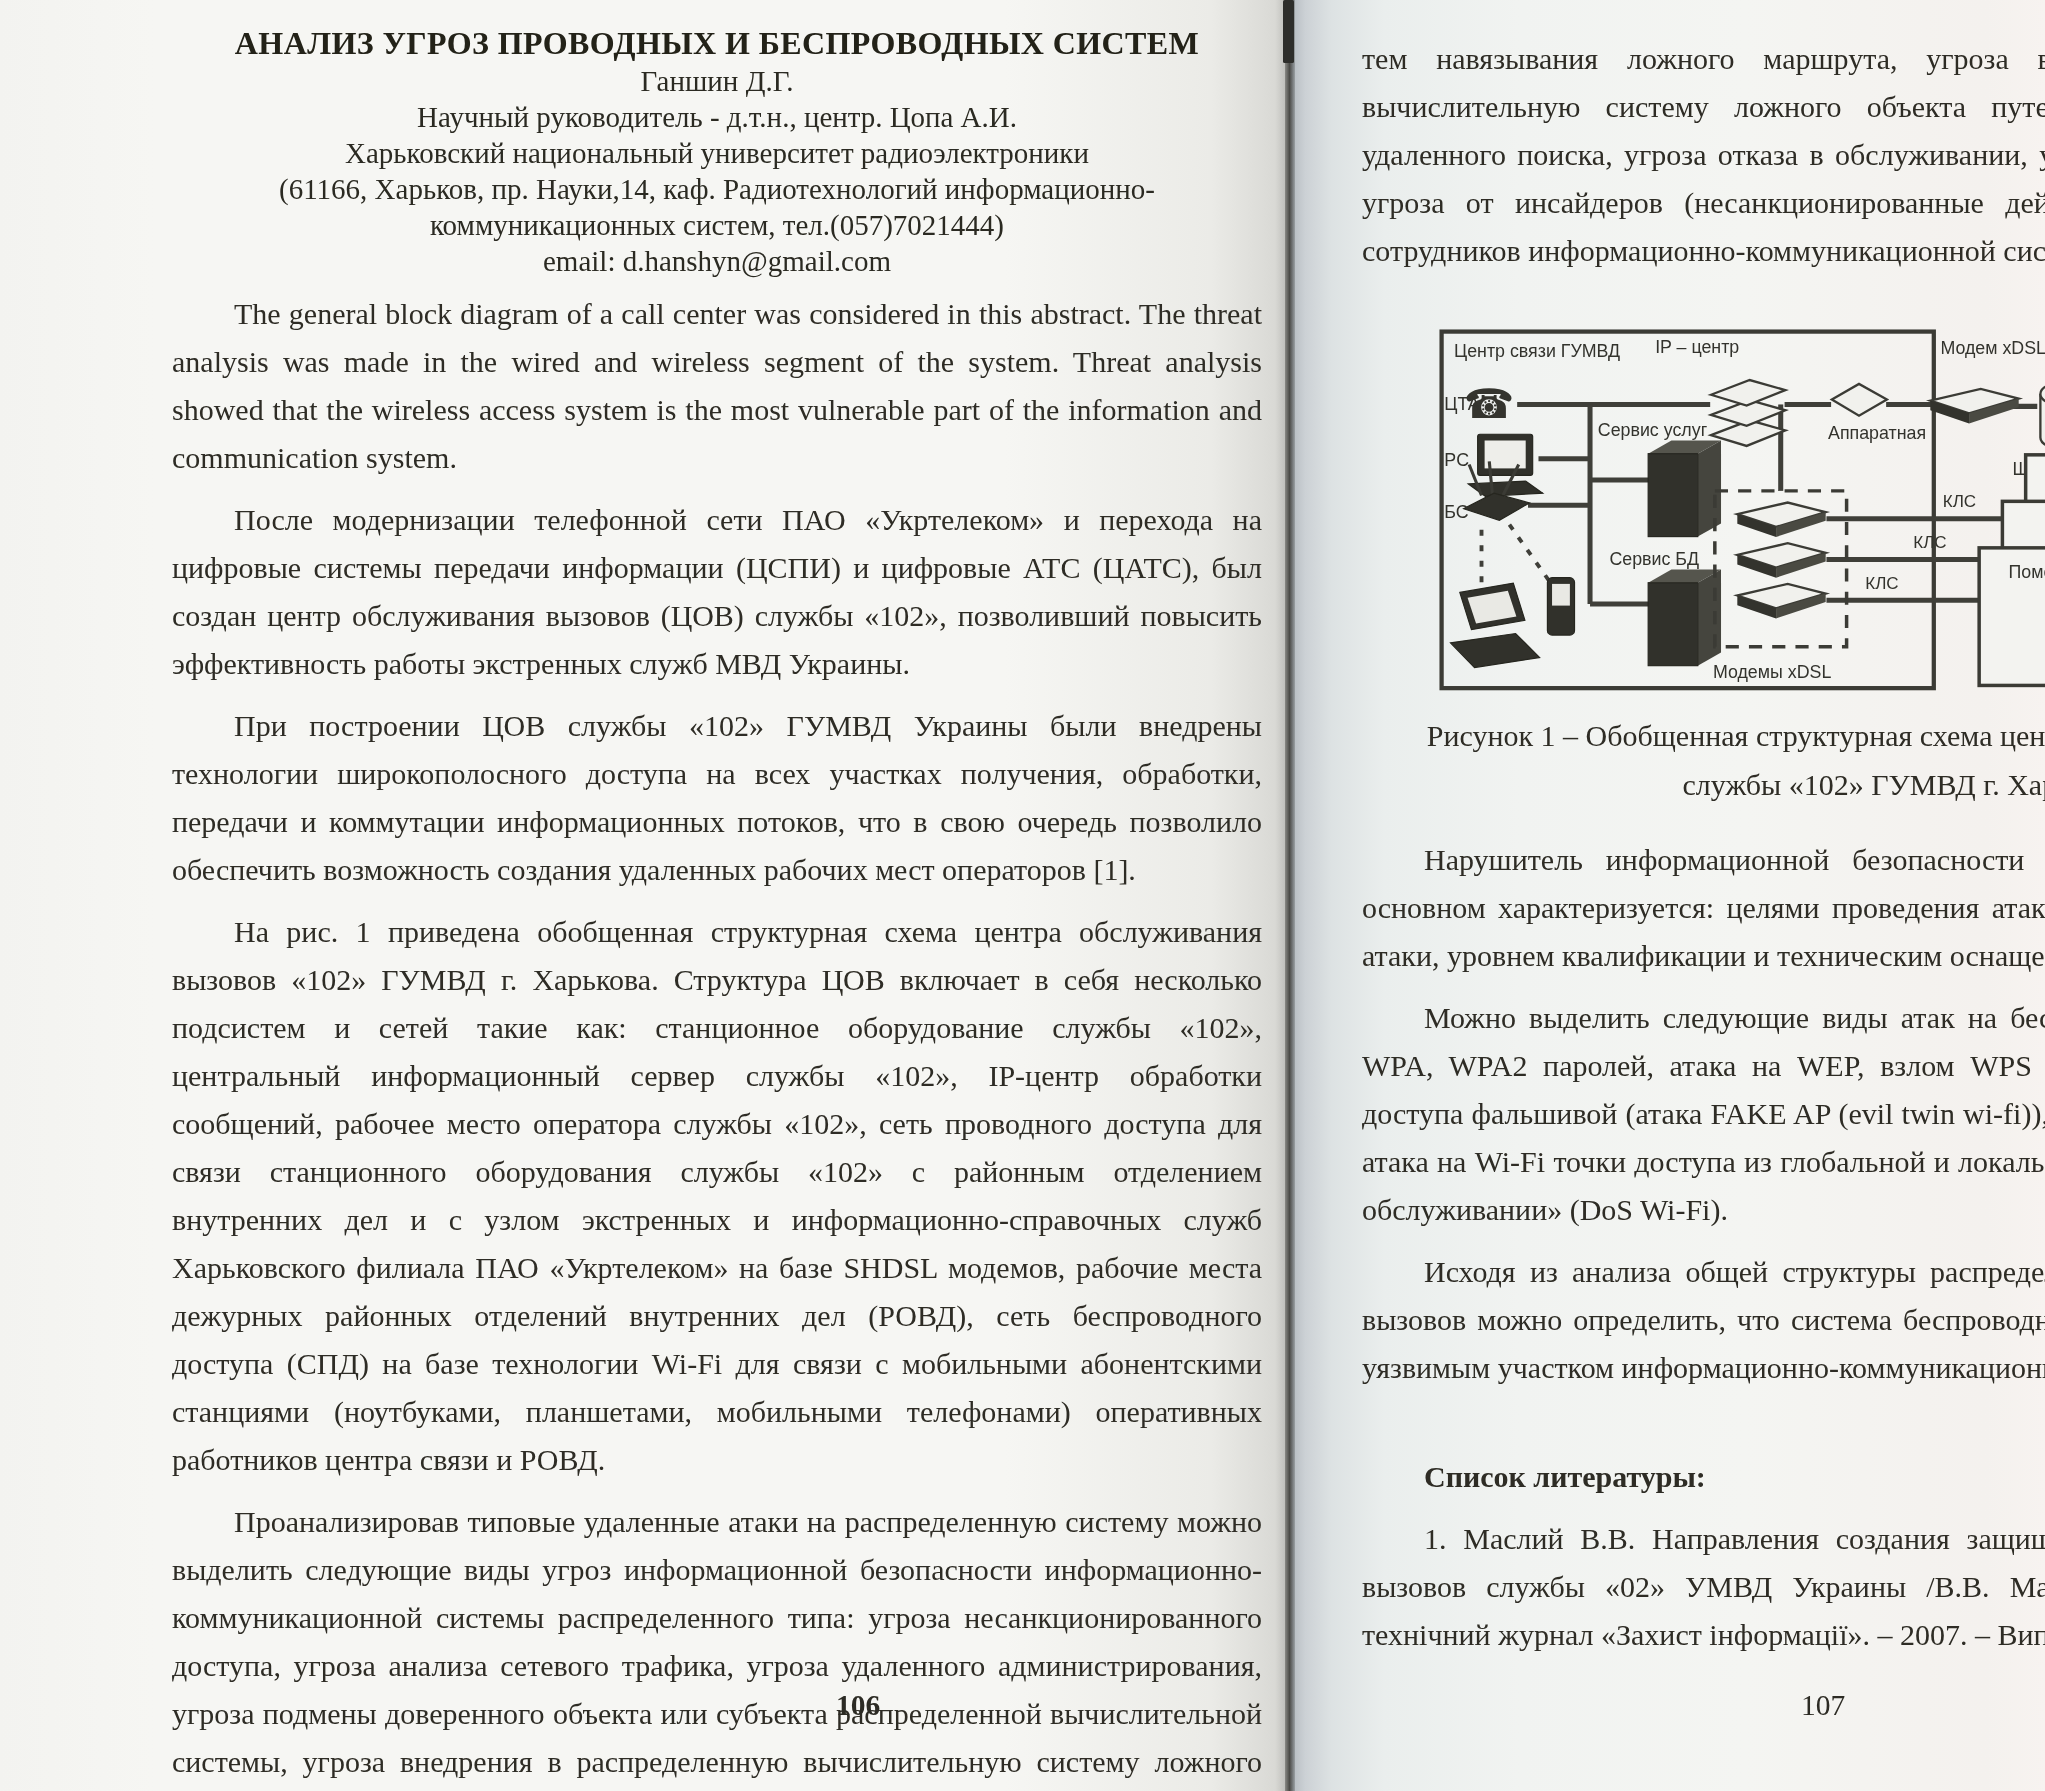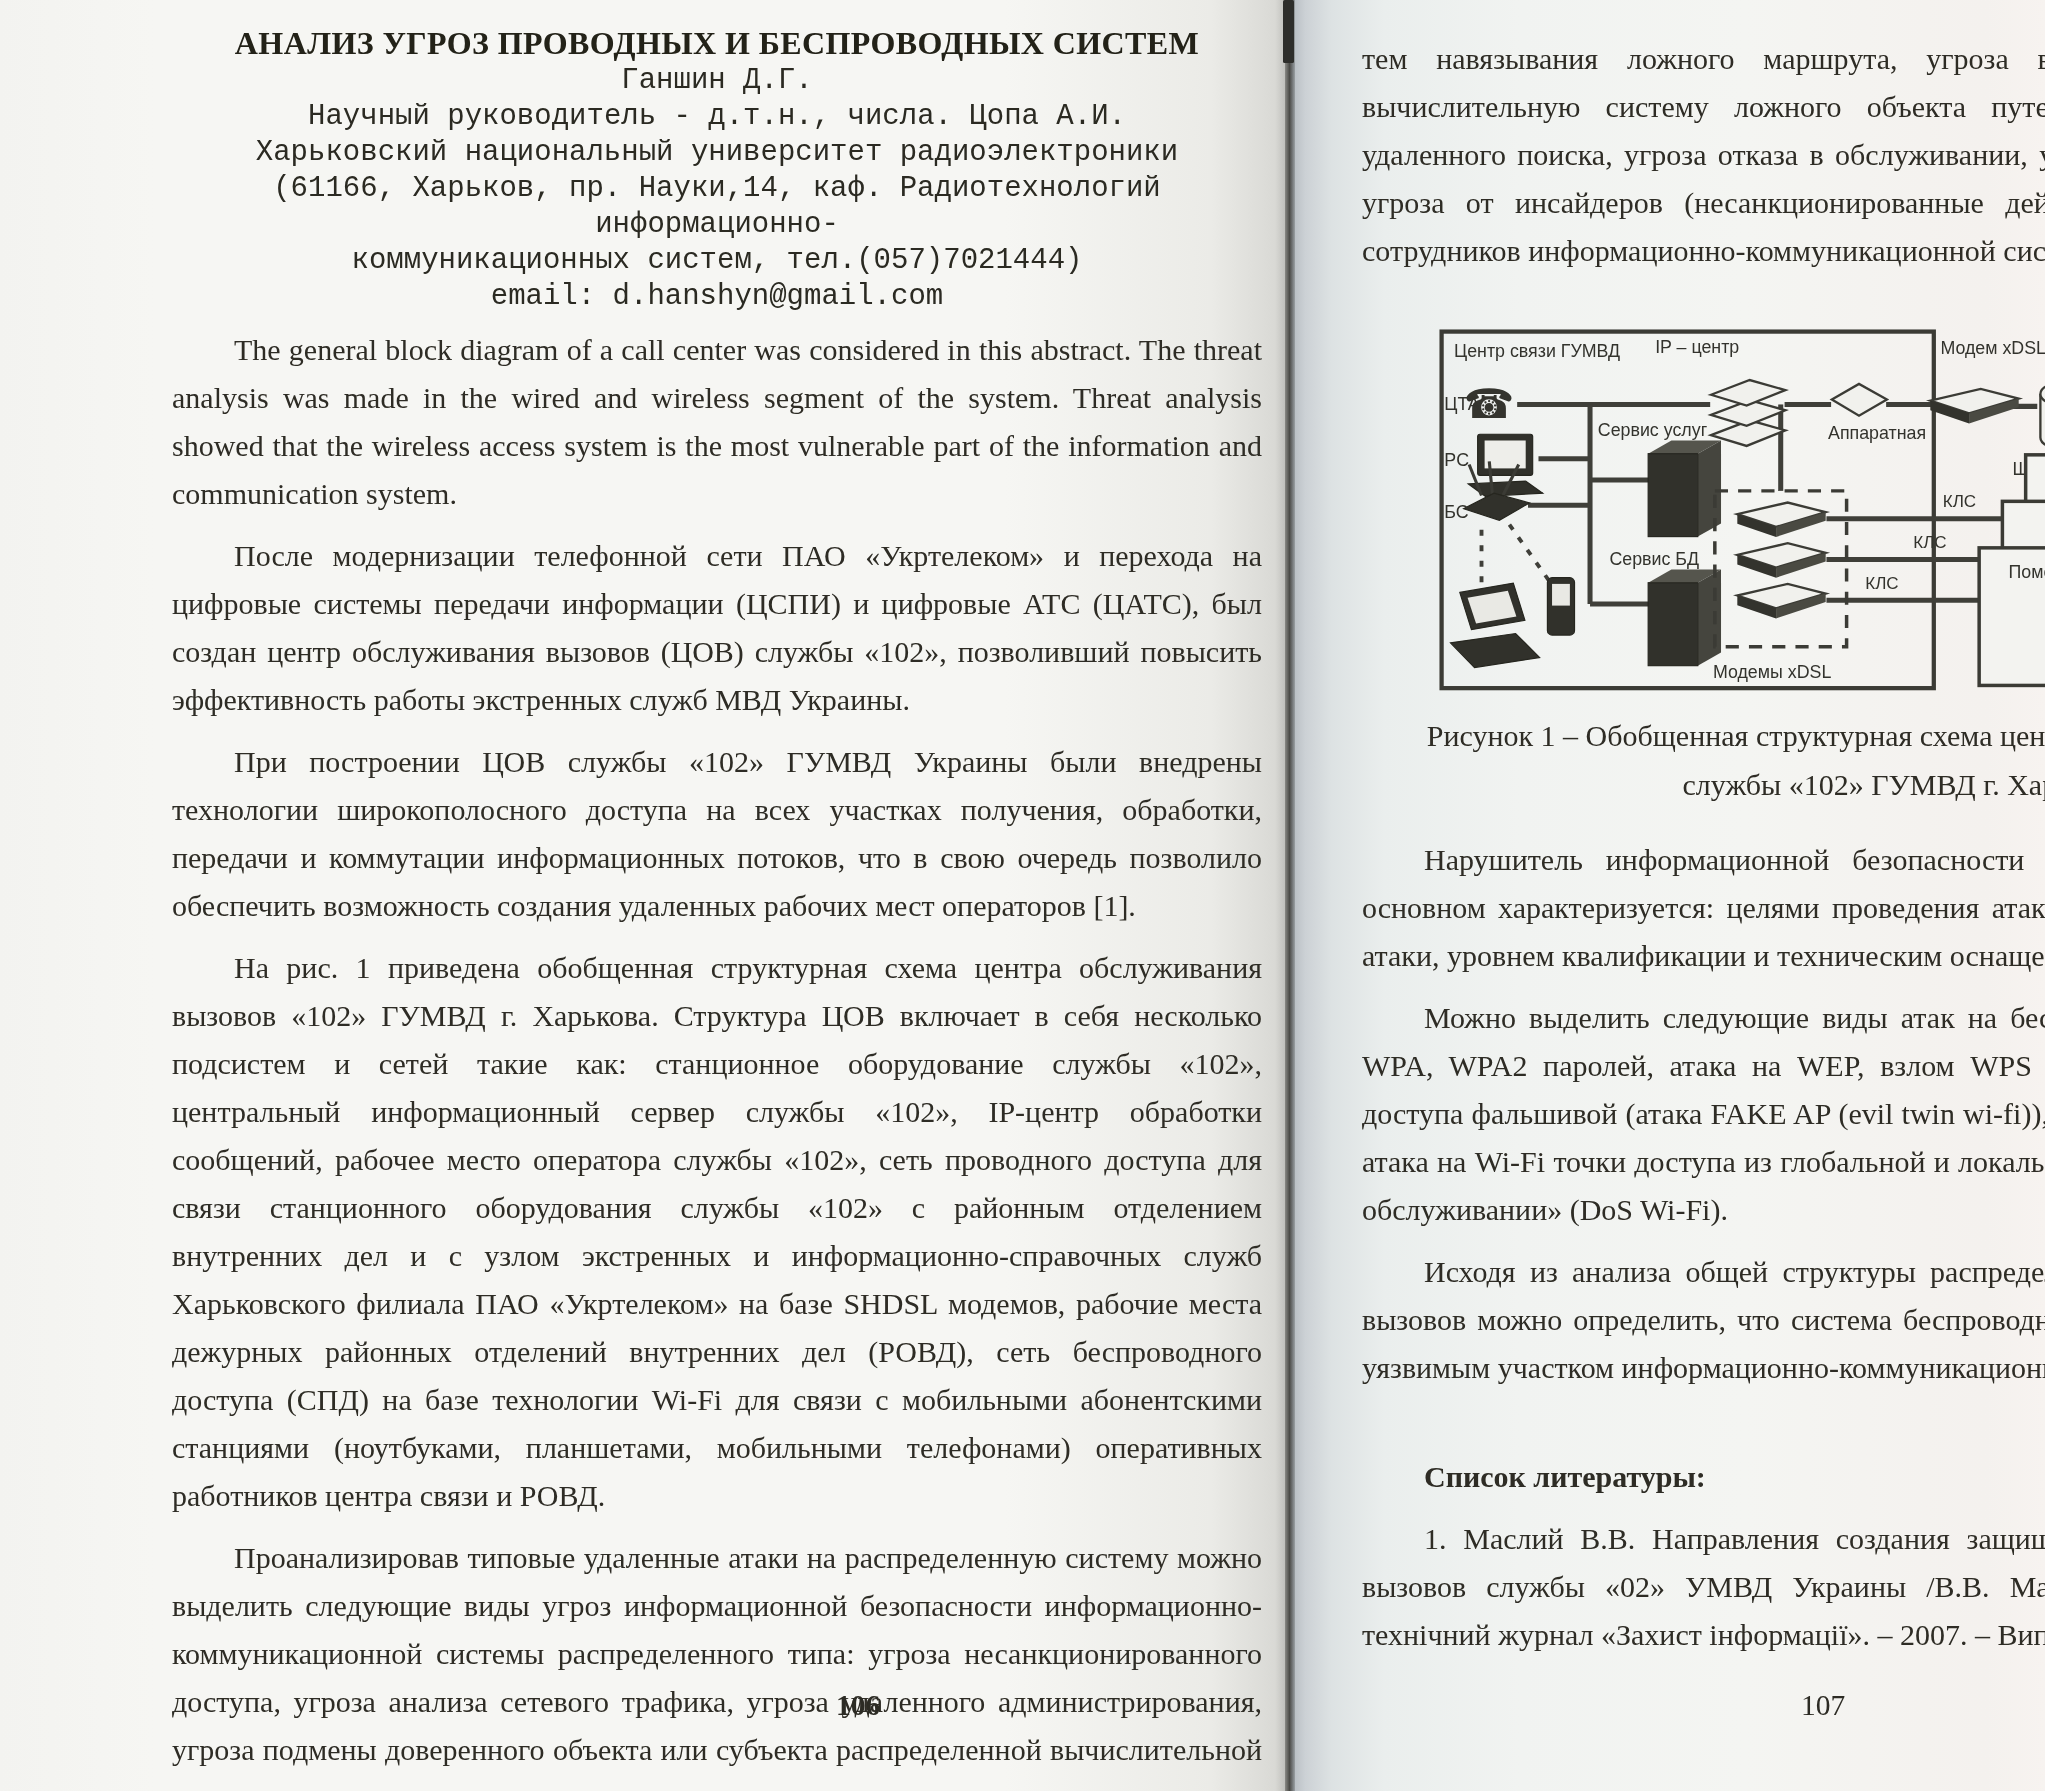--- a/index.html
+++ b/index.html
@@ -36,21 +36,21 @@
   .col { position: absolute; color: #2e2c25; }
   .col-left  { left: 172px;  top: 24px;  width: 1090px; }
   .col-right { left: 1362px; width: 1092px; }
 
   .title {
     text-align: center; font-weight: bold;
     font-size: 32px; line-height: 39px; color: #232218;
     letter-spacing: 0.4px;
   }
   .head-line {
-    text-align: center; font-size: 29px; line-height: 36px; color: #2b2a22; font-family: Liberation Mono, monospace;
+    text-align: center; font-size: 29px; line-height: 36px; color: #2b2a22;
   }
   .body-par {
     font-size: 30px; line-height: 48px;
     text-align: justify; margin: 0;
   }
   .indent { text-indent: 62px; margin-top: 14px; }
   .abstract { margin-top: 11px; }
   .caption { text-align: center; font-size: 30px; line-height: 49px; }
   .list-header { font-weight: bold; }
   .page-num {
@@ -79,21 +79,21 @@
   <div class="page-left"></div>
   <div class="page-right"></div>
   <div class="gutter"></div>
   <div class="gutter-top-mark"></div>
 
   <div class="col col-left">
     <div class="title">
       <div>АНАЛИЗ УГРОЗ ПРОВОДНЫХ И БЕСПРОВОДНЫХ СИСТЕМ</div>
     </div>
     <div class="head-line">Ганшин Д.Г.</div>
-    <div class="head-line">Научный руководитель - д.т.н., числа. Цопа А.И.</div>
+    <div class="head-line">Научный руководитель - д.т.н., центр. Цопа А.И.</div>
     <div class="head-line">Харьковский национальный университет радиоэлектроники</div>
     <div class="head-line">(61166, Харьков, пр. Науки,14, каф. Радиотехнологий информационно-</div>
     <div class="head-line">коммуникационных систем, тел.(057)7021444)</div>
     <div class="head-line">email: d.hanshyn@gmail.com</div>
 
     <p class="body-par indent abstract">The general block diagram of a call center was considered in this abstract. The threat analysis was made in the wired and wireless segment of the system. Threat analysis showed that the wireless access system is the most vulnerable part of the information and communication system.</p>
     <p class="body-par indent">После модернизации телефонной сети ПАО «Укртелеком» и перехода на цифровые системы передачи информации (ЦСПИ) и цифровые АТС (ЦАТС), был создан центр обслуживания вызовов (ЦОВ) службы «102», позволивший повысить эффективность работы экстренных служб МВД Украины.</p>
     <p class="body-par indent">При построении ЦОВ службы «102» ГУМВД Украины были внедрены технологии широкополосного доступа на всех участках получения, обработки, передачи и коммутации информационных потоков, что в свою очередь позволило обеспечить возможность создания удаленных рабочих мест операторов [1].</p>
     <p class="body-par indent">На рис. 1 приведена обобщенная структурная схема центра обслуживания вызовов «102» ГУМВД г. Харькова. Структура ЦОВ включает в себя несколько подсистем и сетей такие как: станционное оборудование службы «102», центральный информационный сервер службы «102», IP-центр обработки сообщений, рабочее место оператора службы «102», сеть проводного доступа для связи станционного оборудования службы «102» с районным отделением внутренних дел и с узлом экстренных и информационно-справочных служб Харьковского филиала ПАО «Укртелеком» на базе SHDSL модемов, рабочие места дежурных районных отделений внутренних дел (РОВД), сеть беспроводного доступа (СПД) на базе технологии Wi-Fi для связи с мобильными абонентскими станциями (ноутбуками, планшетами, мобильными телефонами) оперативных работников центра связи и РОВД.</p>
     <p class="body-par indent">Проанализировав типовые удаленные атаки на распределенную систему можно выделить следующие виды угроз информационной безопасности информационно-коммуникационной системы распределенного типа: угроза несанкционированного доступа, угроза анализа сетевого трафика, угроза удаленного администрирования, угроза подмены доверенного объекта или субъекта распределенной вычислительной системы, угроза внедрения в распределенную вычислительную систему ложного объекта пу-</p>

